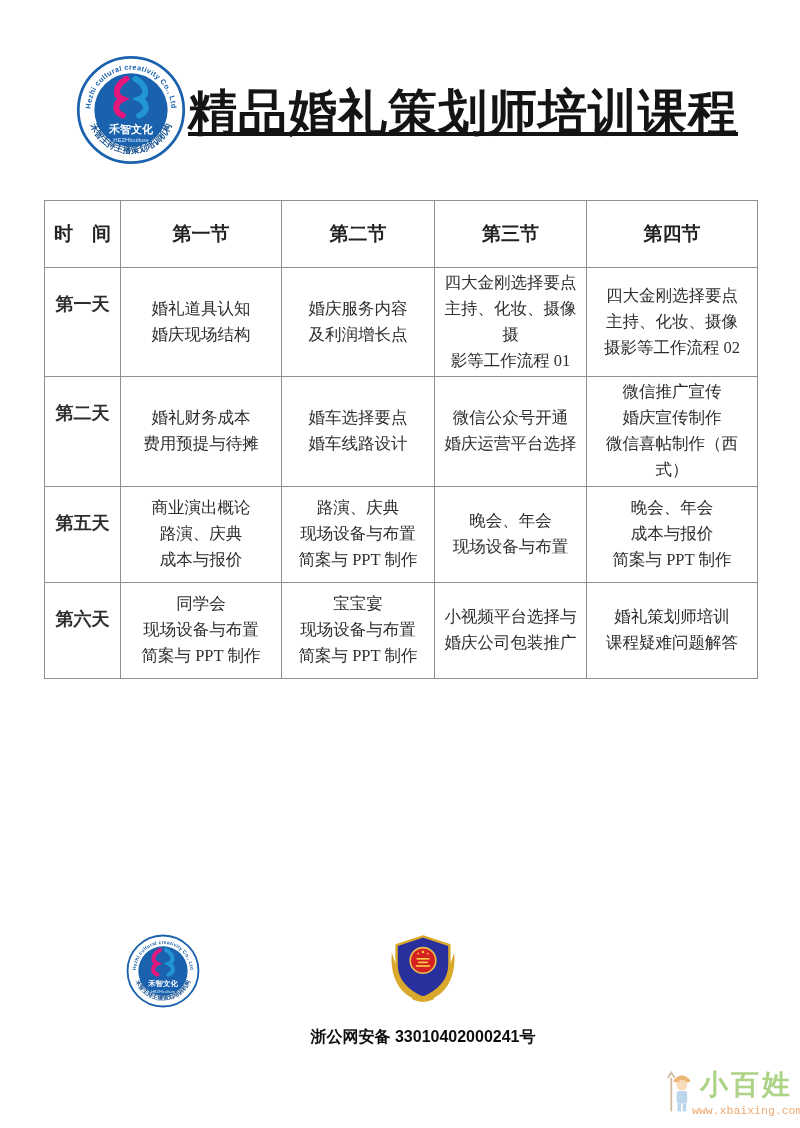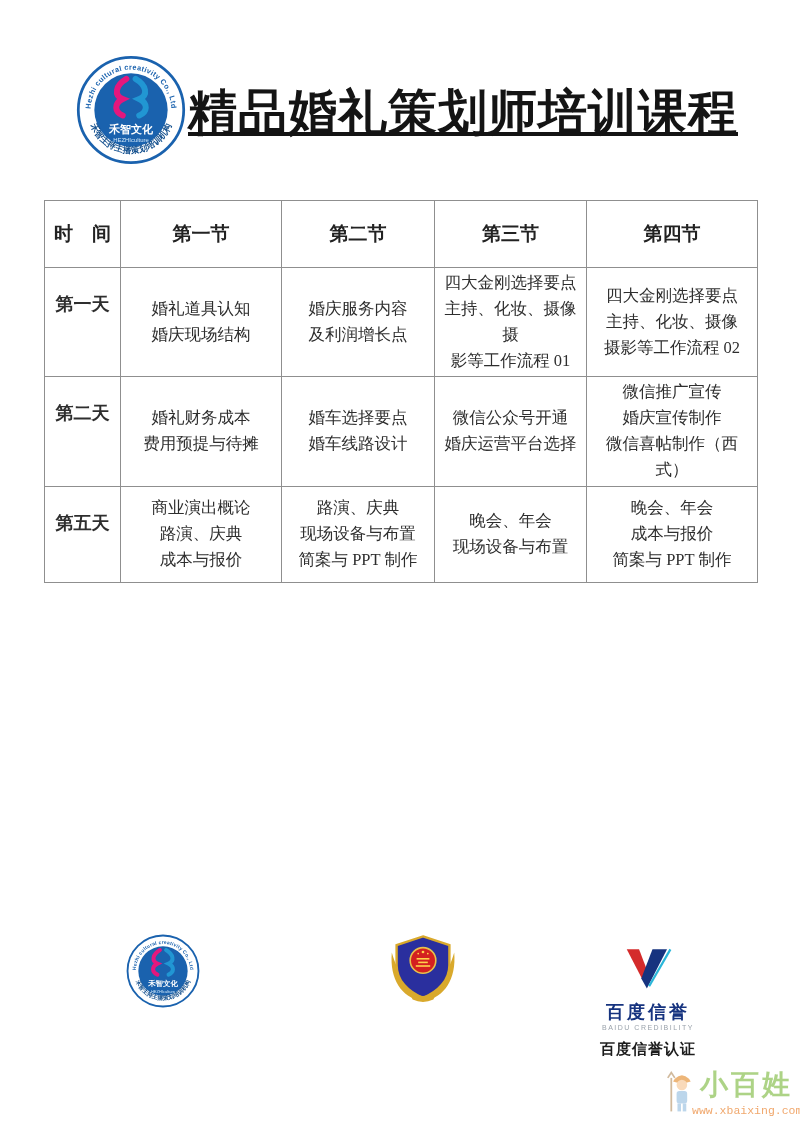--- a/index.html
+++ b/index.html
@@ -137,20 +137,33 @@
 成本与报价</td>
         <td>路演、庆典
 现场设备与布置
 简案与 PPT 制作</td>
         <td>晚会、年会
 现场设备与布置</td>
         <td>晚会、年会
 成本与报价
 简案与 PPT 制作</td>
       </tr>
+      <tr>
+        <td class="day">第六天</td>
+        <td>同学会
+现场设备与布置
+简案与 PPT 制作</td>
+        <td>宝宝宴
+现场设备与布置
+简案与 PPT 制作</td>
+        <td>小视频平台选择与
+婚庆公司包装推广</td>
+        <td>婚礼策划师培训
+课程疑难问题解答</td>
+      </tr>
     </tbody>
   </table>
 
   <div class="f-col f-company">
     <svg class="logo-svg footer-logo" viewBox="0 0 120 120">
       <defs>
         <path id="arcTopB" d="M 16 60 A 44 44 0 0 1 104 60"></path>
         <path id="arcBotB" d="M 13 60 A 47 47 0 0 0 107 60"></path>
       </defs>
       <circle cx="60" cy="60" r="57.5" fill="#ffffff" stroke="#1a62ae" stroke-width="3"></circle>
@@ -171,32 +184,23 @@
       <path d="M50 8 L83 19 L83 44 C83 63 69 77 50 85 C31 77 17 63 17 44 L17 19 Z" fill="#2a2f9e" stroke="#d9a92c" stroke-width="3"></path>
       <circle cx="50" cy="38" r="16" fill="#d42020" stroke="#e8c14a" stroke-width="2"></circle>
       <circle cx="50" cy="27.5" r="1.7" fill="#ffd24a"></circle>
       <circle cx="44" cy="29.5" r="1.1" fill="#ffd24a"></circle>
       <circle cx="56" cy="29.5" r="1.1" fill="#ffd24a"></circle>
       <rect x="42" y="35" width="16" height="2" fill="#ffd24a"></rect>
       <rect x="44" y="39.5" width="12" height="2" fill="#ffd24a"></rect>
       <rect x="41" y="44" width="18" height="2" fill="#ffd24a"></rect>
       <path d="M33 78 Q50 87 67 78 L63 87 Q50 93 37 87 Z" fill="#d9a92c"></path>
     </svg>
-  </div>
-
-  <div class="f-col f-baidu">
-    <svg viewBox="0 0 100 84" width="56" height="47">
-      <polygon points="12,6 34,6 50,48 40,60" fill="#d42b2b"></polygon>
-      <polygon points="58,6 84,6 48,76 38,58" fill="#16337f"></polygon>
-      <line x1="90" y1="6" x2="52" y2="72" stroke="#2ab6d9" stroke-width="4"></line>
-    </svg>
-    <div class="baidu-cn">百度信誉</div>
-    <div class="baidu-en">BAIDU CREDIBILITY</div>
-    <div class="baidu-cert">百度信誉认证</div>
-  </div>
+    <div class="police-text">浙公网安备 33010402000241号</div>
+  </div>
+
 
   <div class="watermark">
     <svg class="wm-icon" viewBox="0 0 34 52" width="30" height="48" opacity="0.85">
       <line x1="6" y1="10" x2="6" y2="48" stroke="#c3a57f" stroke-width="2"></line>
       <path d="M2 10 L6 4 L10 10" fill="none" stroke="#c3a57f" stroke-width="2"></path>
       <path d="M10 11 Q18 3 26 11 L28 14 Q18 18 8 14 Z" fill="#e8a050"></path>
       <circle cx="18" cy="18" r="6" fill="#f7cfa5"></circle>
       <rect x="12" y="25" width="12" height="14" rx="3" fill="#a9c9e6"></rect>
       <rect x="13" y="39" width="4" height="9" fill="#a9c9e6"></rect>
       <rect x="19" y="39" width="4" height="9" fill="#a9c9e6"></rect>

